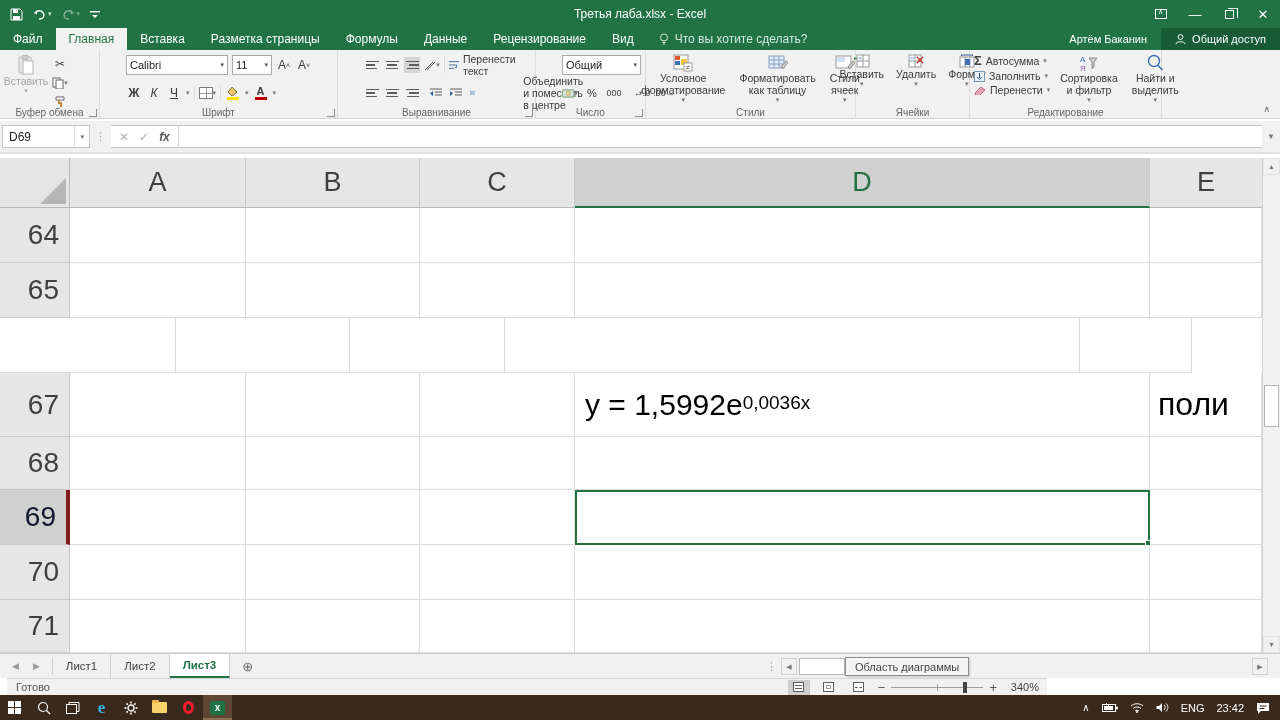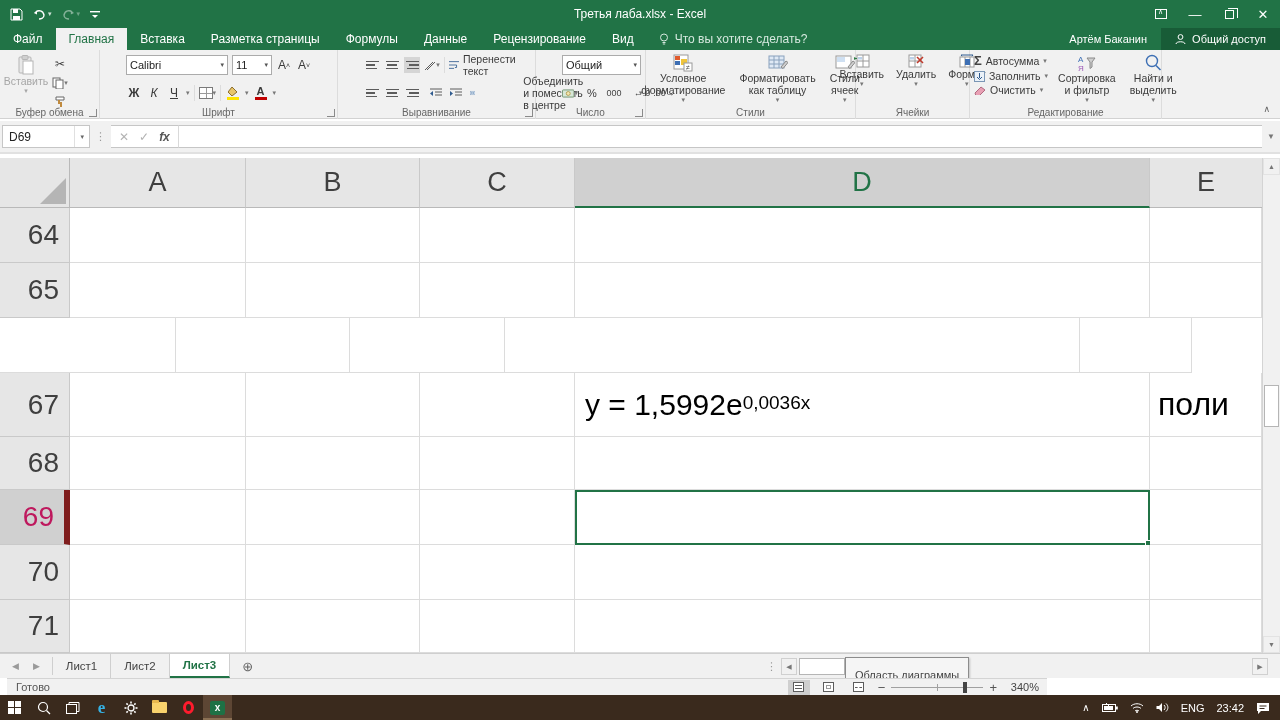--- a/index.html
+++ b/index.html
@@ -74,21 +74,21 @@
 
   
   .grid { position:absolute; left:0; top:158px; width:1280px; height:495px; background:#fff; }
   .hdr-row { display:flex; height:50px; }
   .corner { width:70px; background:#e6e6e6; border-right:1px solid #b9b9b9; border-bottom:1px solid #b9b9b9; position:relative; cursor:pointer; }
   .corner::after { content:""; position:absolute; right:3px; bottom:3px; border-left:26px solid transparent; border-bottom:26px solid #b5b5b5; }
   .colh { background:#e6e6e6; border-right:1px solid #c9c9c9; border-bottom:1px solid #b9b9b9; display:flex; align-items:center; justify-content:center; font-size:27px; color:#3f3f3f; cursor:pointer; }
   .colh.sel { background:#d0d0d0; color:#217346; border-bottom:2px solid #217346; }
   .grow { display:flex; }
   .rowh { width:70px; background:#e6e6e6; border-right:1px solid #c9c9c9; border-bottom:1px solid #c9c9c9; display:flex; align-items:center; justify-content:flex-end; padding-right:10px; font-size:28px; color:#3f3f3f; cursor:pointer; }
-  .rowh.sel { background:#d0d0d0; color:#be185d; border-right:6px solid #7f1d1d; }
+  .rowh.sel { background:#d0d0d0; color:#0f172a; border-right:4px solid #7f1d1d; }
   .cell { background:#fff; border-right:1px solid #dcdcdc; border-bottom:1px solid #dcdcdc; position:relative; cursor:cell; }
   .wA{width:176px;} .wB{width:174px;} .wC{width:155px;} .wD{width:575px;} .wE{width:112px;}
   .cell.selected { border:2px solid #217346; border-right:2px solid #217346; border-bottom:2px solid #217346; }
   .fillhandle { position:absolute; right:-4px; bottom:-4px; width:7px; height:7px; background:#217346; border:1px solid #fff; }
   .eq { display:flex; align-items:center; height:100%; padding-left:10px; font-size:30px; color:#000; white-space:nowrap; }
   .eq sup { font-size:19px; position:relative; top:-2px; }
   .etxt { display:flex; align-items:center; height:100%; padding-left:8px; font-size:32px; color:#000; white-space:nowrap; overflow:hidden; }
 
   
   .vscroll { position:absolute; right:0; top:158px; width:18px; height:495px; background:#f1f1f1; border-left:1px solid #d4d4d4; }
@@ -99,21 +99,21 @@
   .sheetbar { position:absolute; left:0; top:653px; width:1280px; height:25px; background:#f1f1f1; border-top:1px solid #cfcfcf; display:flex; align-items:stretch; font-size:11.5px; }
   .navarrows { display:flex; align-items:center; gap:14px; padding:0 12px; color:#9a9a9a; font-size:9px; }
   .navarrows span { cursor:pointer; }
   .tabsep { width:1px; background:#cfcfcf; margin:3px 0; }
   .stab { display:flex; align-items:center; padding:0 13px; color:#444; border-right:1px solid #cfcfcf; cursor:pointer; }
   .stab.active { background:#fff; color:#217346; font-weight:bold; border-bottom:2px solid #217346; }
   .addsheet { display:flex; align-items:center; padding:0 12px; color:#666; font-size:13px; cursor:pointer; }
   .splitter { position:absolute; left:766px; top:0; height:25px; display:flex; align-items:center; color:#9a9a9a; font-size:11px; cursor:col-resize; }
   .hsbtn { position:absolute; top:4px; width:16px; height:17px; background:#f1f1f1; border:1px solid #d0d0d0; display:flex; align-items:center; justify-content:center; font-size:7px; color:#777; cursor:pointer; }
   .hsthumb { position:absolute; left:799px; top:4px; width:46px; height:17px; background:#fff; border:1px solid #b5b5b5; cursor:pointer; }
-  .tooltip { position:absolute; left:845px; top:3px; height:19px; background:#f5f5f5; border:1px solid #8c8c8c; display:flex; align-items:center; padding:17px 9px; font-size:11px; color:#444; box-shadow:1px 1px 2px rgba(0,0,0,.2); }
+  .tooltip { position:absolute; left:845px; top:3px; height:19px; background:#f5f5f5; border:1px solid #8c8c8c; display:flex; align-items:center; padding:0 9px; font-size:11px; color:#444; box-shadow:1px 1px 2px rgba(0,0,0,.2); }
 
   
   .statusbar { position:absolute; left:0; top:678px; width:1040px; height:17px; background:#f1f1f1; border-top:1px solid #d4d4d4; display:flex; align-items:center; font-size:11px; color:#555;margin-left:7px; }
   .stmode { padding-left:9px; }
   .stright { margin-left:auto; display:flex; align-items:center; gap:8px; padding-right:8px; }
   .viewbtn { width:22px; height:15px; display:flex; align-items:center; justify-content:center; cursor:pointer; }
   .viewbtn.active { background:#cfcfcf; }
   .vico { width:11px; height:10px; border:1px solid #5c5c5c; position:relative; background:#fff; }
   .vico-normal::before { content:""; position:absolute; inset:2px 1px; border-top:1px solid #5c5c5c; border-bottom:1px solid #5c5c5c; }
   .vico-layout::before { content:""; position:absolute; inset:2px; border:1px solid #9a9a9a; }
@@ -498,21 +498,21 @@
                 <rect x="0.5" y="0.5" width="10" height="10" fill="#eaf1f8" stroke="#7a96b5"></rect>
                 <path d="M5.5 2 v5 M5.5 8.5 l-2.5-2.5 M5.5 8.5 l2.5-2.5" stroke="#2f5b8f" fill="none"></path>
               </svg>
             <span>Заполнить</span>
               <span class="qcaret" style="color:#777;">▾</span>
             </span>
           <span class="small-label-btn">
             <svg width="12" height="10" viewBox="0 0 12 10">
                 <path d="M1 8 l6-6 4 3 -6 6 h-3 z" fill="#e8a0b4" stroke="#b06a80"></path>
               </svg>
-            <span>Очистить</span>
+            <span>Перенести</span>
               <span class="qcaret" style="color:#777;">▾</span>
             </span>
         </div>
         <div class="two-line-btn">
           <svg width="18" height="18" viewBox="0 0 18 18">
               <text x="0" y="8" font-size="8" fill="#3d6fb4">А</text>
               <text x="0" y="17" font-size="8" fill="#9b59b6">Я</text>
               <path d="M9 4 h8 l-3 4 v5 l-2 1.5 v-6.5 z" fill="#cfcfcf" stroke="#8a8a8a"></path>
             </svg>
           <span>Сортировка и фильтр</span>

